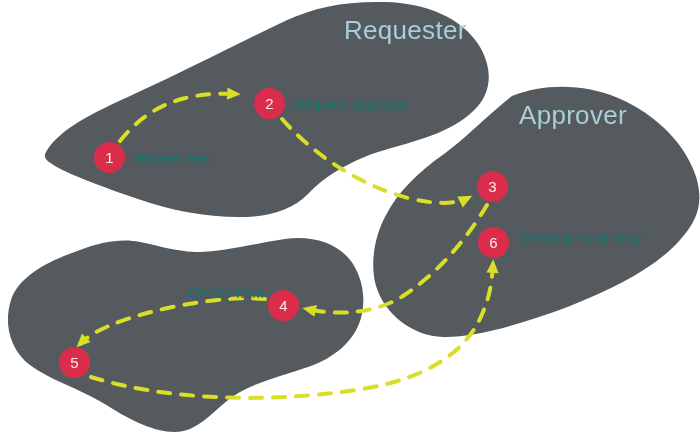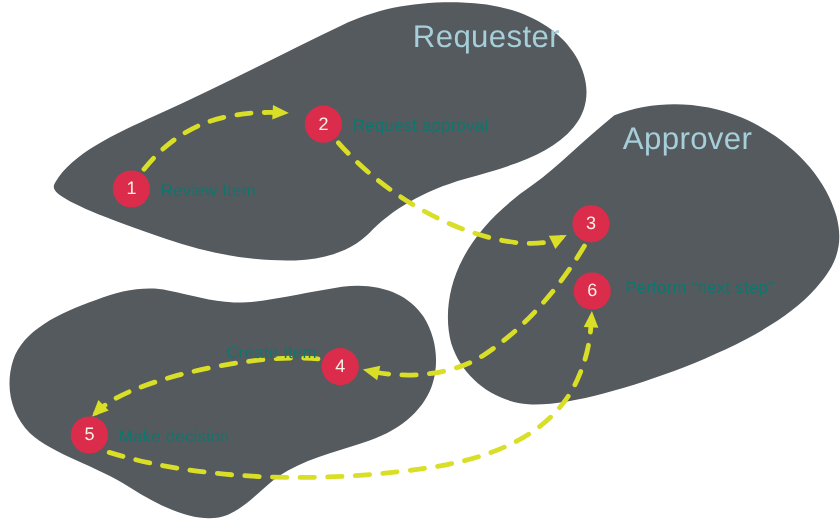--- a/index.html
+++ b/index.html
@@ -108,21 +108,20 @@
     <span class="dot">
         <span>4</span>
       </span>
     <span class="lbl" style="transform:translateY(-13px)">Create Item</span>
   </div>
 
   <div class="step" style="left:59px; top:347px">
     <span class="dot">
         <span>5</span>
       </span>
-    <span class="lbl">Make decision</span>
   </div>
 
   <div class="step" style="left:478px; top:227px; gap:12px">
     <span class="dot">
         <span>6</span>
       </span>
     <span class="lbl" style="transform:translateY(-4px)">Perform "next step"</span>
   </div>
 
 </div>

